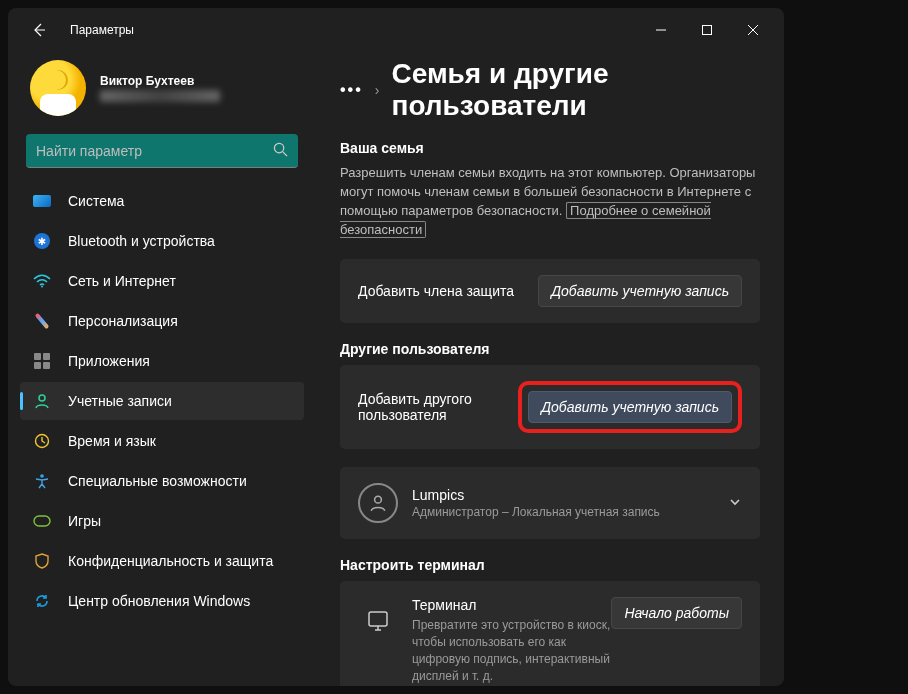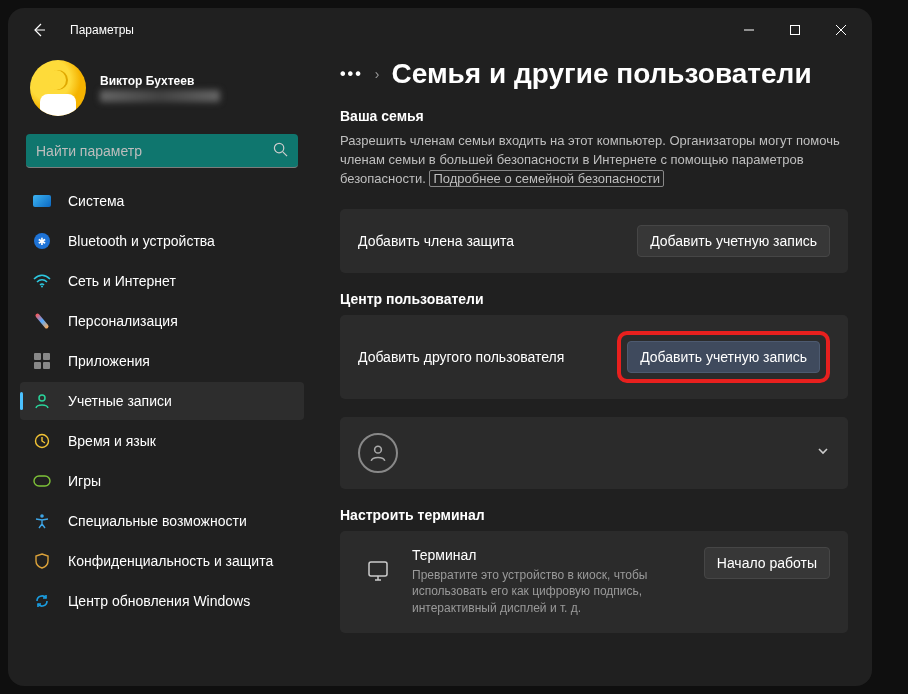--- a/index.html
+++ b/index.html
@@ -6,25 +6,25 @@
   body {
     font-family: 'Segoe UI', Tahoma, sans-serif;
     background: #0f0f0f;
     width: 908px;
     height: 694px;
     overflow: hidden;
     color: #fff;
     font-size: 14px;
   }
   .window {
-    width: 864px;
+    width: 776px;
     height: 678px;
     margin: 8px;
     background: #202020;
-    border-radius: 16px;
+    border-radius: 8px;
     position: relative;
     overflow: hidden;
   }
   .titlebar {
     height: 44px;
     display: flex;
     align-items: center;
     padding: 0 8px 0 12px;
   }
   .back-btn {
@@ -147,20 +147,21 @@
   }
   .card-label { flex: 1; font-size: 14px; }
   .btn {
     background: #373737;
     border: 1px solid #464646;
     color: #fff;
     padding: 7px 12px;
     border-radius: 4px;
     font-size: 14px;
     cursor: pointer;
+    font-style: italic;
   }
   .highlight-wrap{
     border: 4px solid #e8201e;
     border-radius: 10px;
     padding: 6px;
     display:inline-block;
   }
   .highlight-wrap .btn{
     background:#3f4a5d;
     border-color:#4d5a70;
@@ -298,35 +299,35 @@
         <li class="nav-item">
           <span class="nav-icon ic-time">
             <svg width="16" height="16" viewBox="0 0 16 16">
                 <circle cx="8" cy="8" r="6.5" stroke="#f2c335" fill="none" stroke-width="1.4"></circle>
                 <path d="M8 4v4l3 2" stroke="#f2c335" fill="none" stroke-width="1.4"></path>
               </svg>
           </span>
           <span class="nav-label">Время и язык</span>
         </li>
         <li class="nav-item">
-          <span class="nav-icon ic-game">
-            <svg width="18" height="12" viewBox="0 0 18 12">
-                <rect x="1" y="1" width="16" height="10" rx="5" stroke="#7ec238" fill="none" stroke-width="1.4"></rect>
-              </svg>
-          </span>
-          <span class="nav-label">Игры</span>
-        </li>
-        <li class="nav-item">
           <span class="nav-icon ic-access">
             <svg width="16" height="16" viewBox="0 0 16 16">
                 <circle cx="8" cy="3" r="1.8" fill="#3da5e6"></circle>
                 <path d="M2 6l6 1 6-1M8 7v4M5 15l3-4 3 4" stroke="#3da5e6" fill="none" stroke-width="1.4"></path>
               </svg>
           </span>
           <span class="nav-label">Специальные возможности</span>
+        </li>
+        <li class="nav-item">
+          <span class="nav-icon ic-game">
+            <svg width="18" height="12" viewBox="0 0 18 12">
+                <rect x="1" y="1" width="16" height="10" rx="5" stroke="#7ec238" fill="none" stroke-width="1.4"></rect>
+              </svg>
+          </span>
+          <span class="nav-label">Игры</span>
         </li>
         <li class="nav-item">
           <span class="nav-icon ic-priv">
             <svg width="14" height="16" viewBox="0 0 14 16">
                 <path d="M7 1l6 2v5c0 4-3 6-6 7-3-1-6-3-6-7V3z" stroke="#dba23a" fill="none" stroke-width="1.4"></path>
               </svg>
           </span>
           <span class="nav-label">Конфиденциальность и защита</span>
         </li>
         <li class="nav-item">
@@ -354,40 +355,44 @@
         <a href="#">Подробнее о семейной безопасности</a>
       </div>
 
       <div class="card">
         <div class="card-row">
           <div class="card-label">Добавить члена защита</div>
           <button class="btn">Добавить учетную запись</button>
         </div>
       </div>
 
-      <div class="section-header">Центр пользователи</div>
+      <div class="section-header">Другие пользователя</div>
 
       <div class="card">
         <div class="card-row">
           <div class="card-label">Добавить другого пользователя</div>
           <span class="highlight-wrap">
             <button class="btn">Добавить учетную запись</button>
           </span>
         </div>
       </div>
 
       <div class="card">
         <div class="card-row user-row">
           <div class="card-label">
             <span class="user-ico">
               <svg width="18" height="18" viewBox="0 0 16 16">
                   <circle cx="8" cy="5" r="3" stroke="#aaa" fill="none" stroke-width="1.4"></circle>
                   <path d="M2 15c1-4 11-4 12 0" stroke="#aaa" fill="none" stroke-width="1.4"></path>
                 </svg>
             </span>
+            <span class="user-text">
+              <div class="uname">Lumpics</div>
+              <div class="urole">Администратор – Локальная учетная запись</div>
+            </span>
           </div>
           <span class="chev">
             <svg width="14" height="14" viewBox="0 0 14 14">
                 <path d="M3 5l4 4 4-4" stroke="#ccc" fill="none" stroke-width="1.6"></path>
               </svg>
           </span>
         </div>
       </div>
 
       <div class="section-header">Настроить терминал</div>

